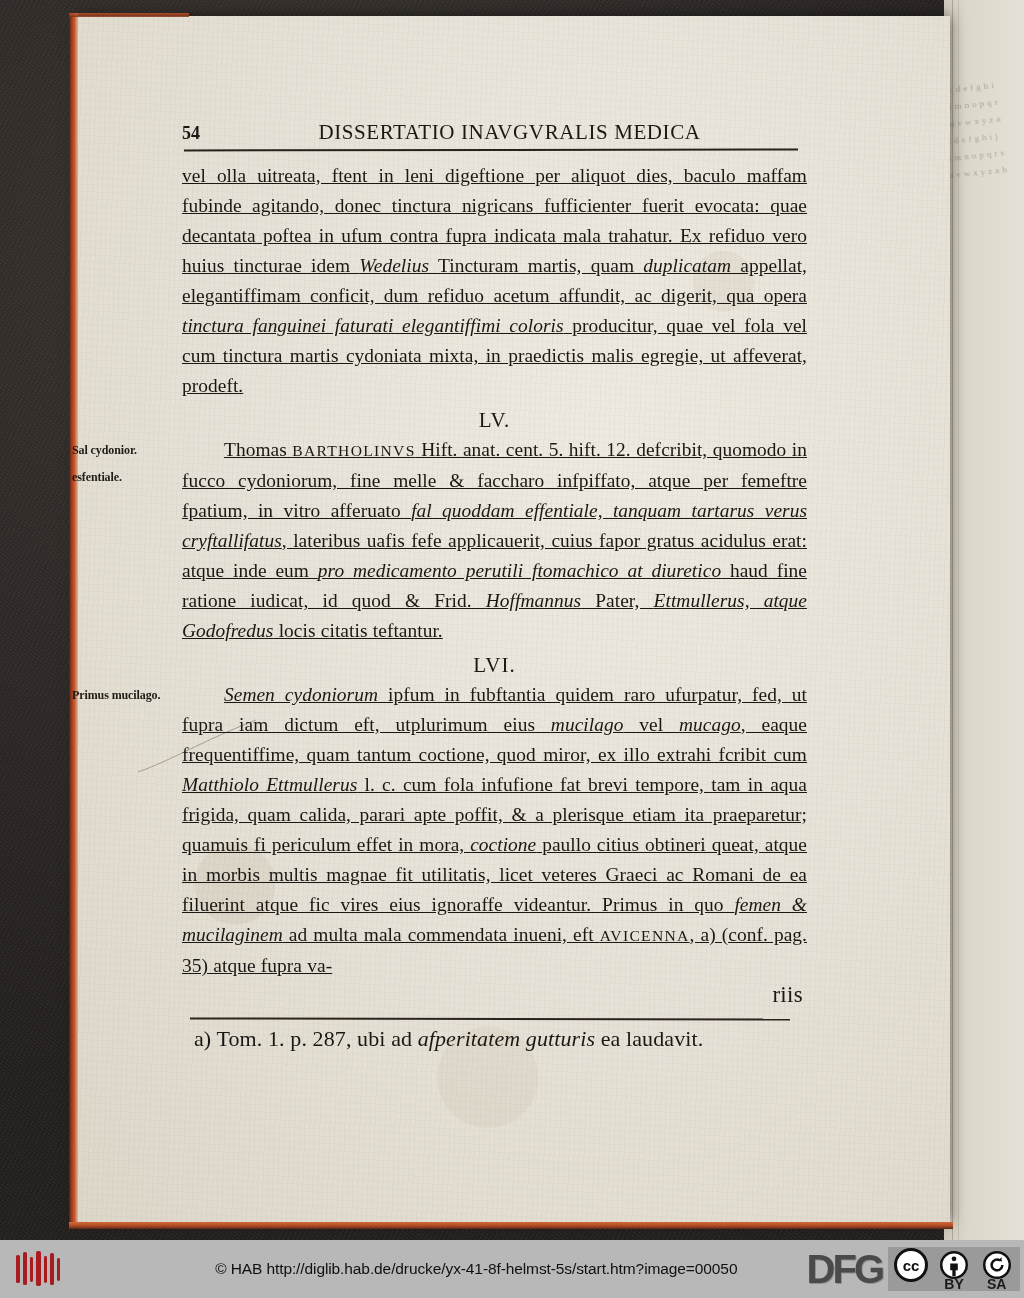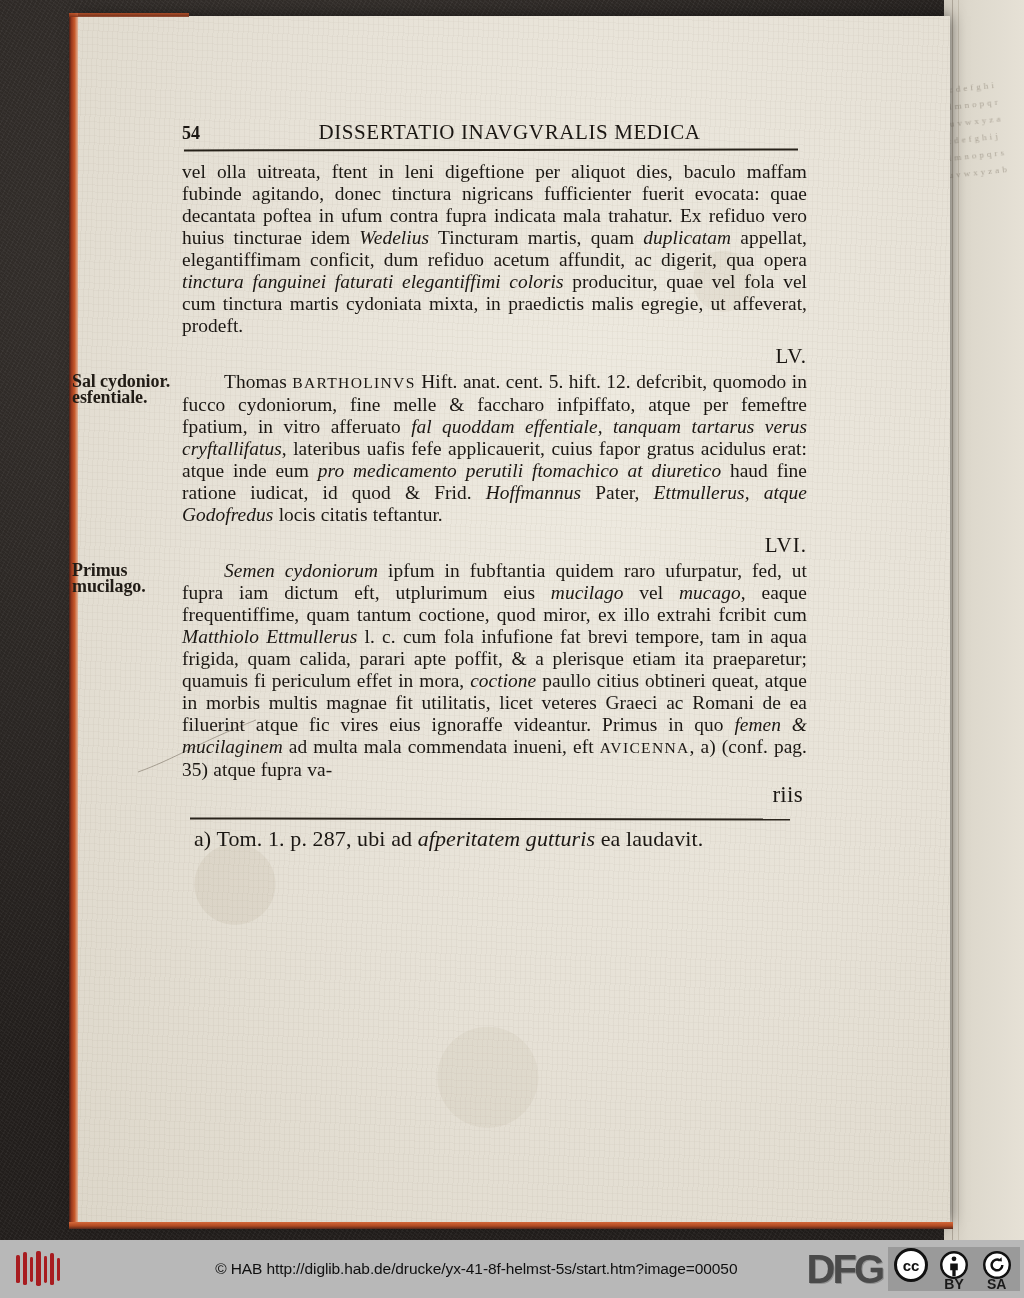--- a/index.html
+++ b/index.html
@@ -147,46 +147,47 @@
     height: 0;
     border-top: 2.2px solid #262119;
     margin: 1px 0 10px 2px;
     width: 614px;
     transform: rotate(-.08deg);
   }
 
   
   .para {
     font-size: 19.4px;
-    line-height: 22px;
+    line-height: 30px;
     text-align: justify;
     text-align-last: left;
     letter-spacing: .05px;
     word-spacing: .4px;
+    text-decoration: underline;
   }
   .para i { font-style: italic; }
 
   .secnum {
-    text-align: right;
+    text-align: center;
     font-size: 21px;
     letter-spacing: 1px;
     margin: 7px 0 2px 0;
   }
 
   
   .section {
     position: relative;
   }
   .marginal {
     position: absolute;
     left: -110px;
     top: 2px;
     width: 104px;
-    font-size: 18px;
-    line-height: 16px;
+    font-size: 12px;
+    line-height: 27px;
     font-weight: 700;
     color: #211c16;
     letter-spacing: -.1px;
   }
   .indent { text-indent: 42px; }
 
   .catchword {
     text-align: right;
     font-size: 23px;
     margin-top: 1px;

